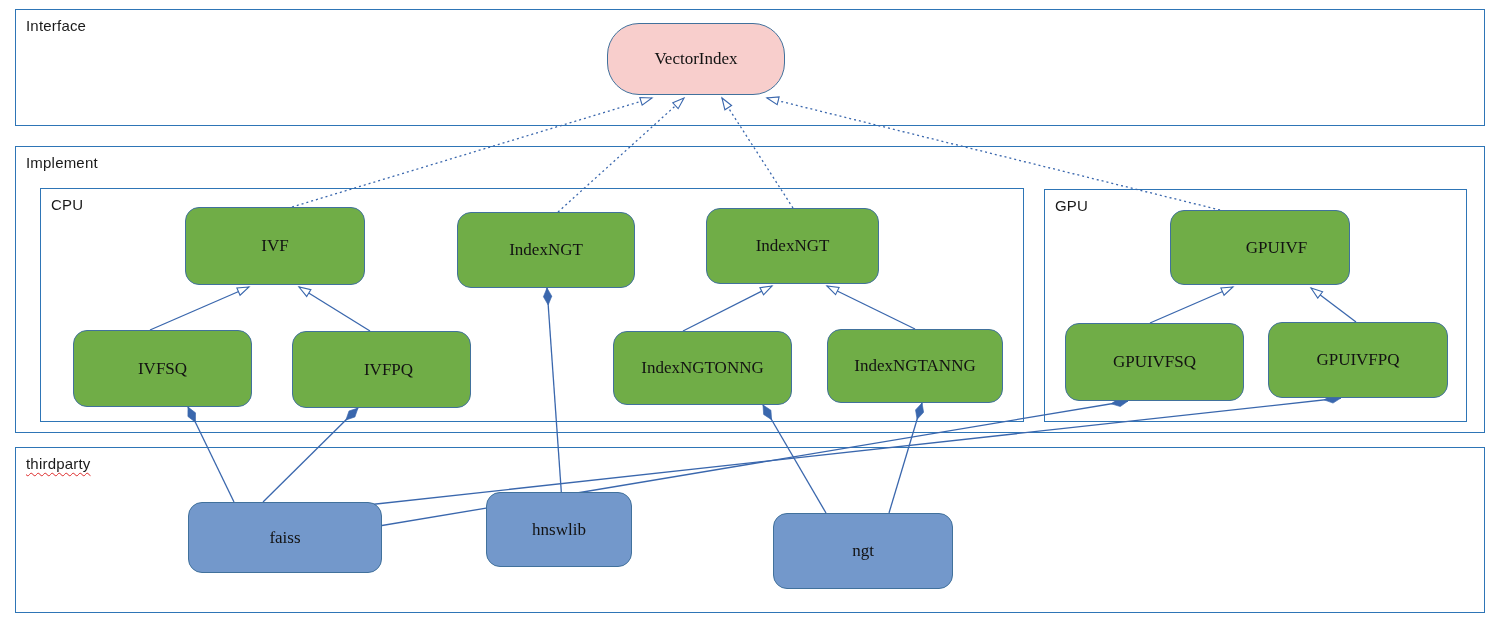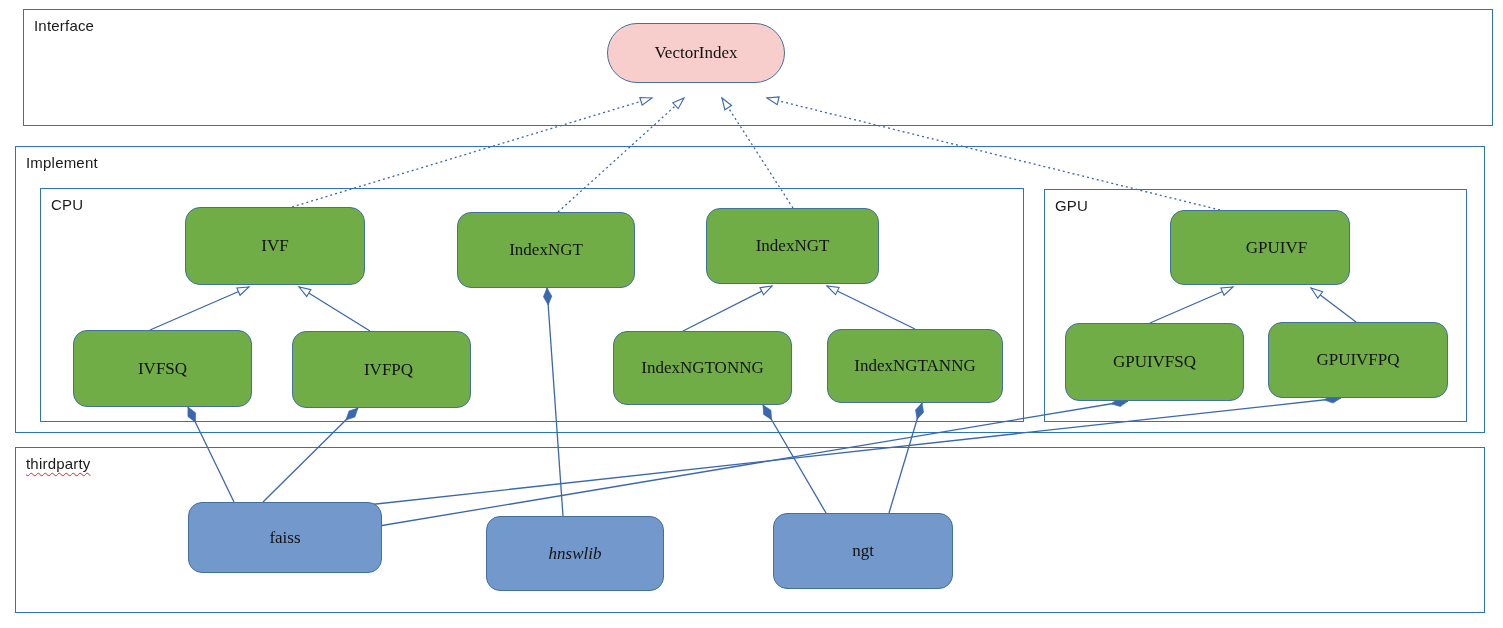--- a/index.html
+++ b/index.html
@@ -19,21 +19,21 @@
     box-sizing: border-box;
   }
   .sec-label {
     position: absolute;
     top: 7px; left: 10px;
     font-size: 15px;
     color: #1a1a1a;
     letter-spacing: 0.2px;
     white-space: nowrap;
   }
-  #sec-interface  { left: 23px;   top: 9px;   width: 1470px; height: 117px; }
+  #sec-interface  { left: 15px;   top: 9px;   width: 1470px; height: 117px; }
   #sec-implement  { left: 15px;   top: 146px; width: 1470px; height: 287px; }
   #sec-cpu        { left: 40px;   top: 188px; width: 984px;  height: 234px; }
   #sec-gpu        { left: 1044px; top: 189px; width: 423px;  height: 233px; }
   #sec-thirdparty { left: 15px;   top: 447px; width: 1470px; height: 166px; }
   #sec-thirdparty .sec-label {
     text-decoration: underline wavy #dd2a2a;
     text-decoration-thickness: 1px;
     text-underline-offset: 3px;
   }
   
@@ -55,33 +55,33 @@
     align-items: center;
     justify-content: center;
     font-family: "Liberation Serif", serif;
     font-size: 17px;
     color: #121212;
     white-space: nowrap;
   }
   .node.iface { background: #f8cecc; }
   .node.impl  { background: #70ad47; }
   .node.third { background: #7398cb; }
-  #n-vectorindex  { left: 607px;  top: 23px;  width: 178px; height: 60px; border-radius: 32px; }
-  #n-ivf          { left: 185px;  top: 207px; width: 180px; height: 78px; border-radius: 15px; }
+  #n-vectorindex  { left: 607px;  top: 23px;  width: 178px; height: 72px; border-radius: 32px; }
+  #n-ivf          { left: 185px;  top: 207px; width: 180px; height: 78px; }
   #n-indexhnsw    { left: 457px;  top: 212px; width: 178px; height: 76px; }
   #n-indexngt     { left: 706px;  top: 208px; width: 173px; height: 76px; }
   #n-gpuivf       { left: 1170px; top: 210px; width: 180px; height: 75px; padding-left: 33px; }
   #n-ivfsq        { left: 73px;   top: 330px; width: 179px; height: 77px; }
   #n-ivfpq        { left: 292px;  top: 331px; width: 179px; height: 77px; padding-left: 14px; }
   #n-indexngtonng { left: 613px;  top: 331px; width: 179px; height: 74px; }
   #n-indexngtanng { left: 827px;  top: 329px; width: 176px; height: 74px; }
   #n-gpuivfsq     { left: 1065px; top: 323px; width: 179px; height: 78px; }
   #n-gpuivfpq     { left: 1268px; top: 322px; width: 180px; height: 76px; }
   #n-faiss        { left: 188px;  top: 502px; width: 194px; height: 71px; }
-  #n-hnswlib      { left: 486px;  top: 516px; width: 178px; height: 75px; font-style: italic; }
+  #n-hnswlib      { left: 486px;  top: 492px; width: 146px; height: 75px; }
   #n-ngt          { left: 773px;  top: 513px; width: 180px; height: 76px; }
 </style>
 </head>
 <body>
 
 <div class="canvas">
 
   <div class="section" id="sec-interface">
     <span class="sec-label">Interface</span>
   </div>

